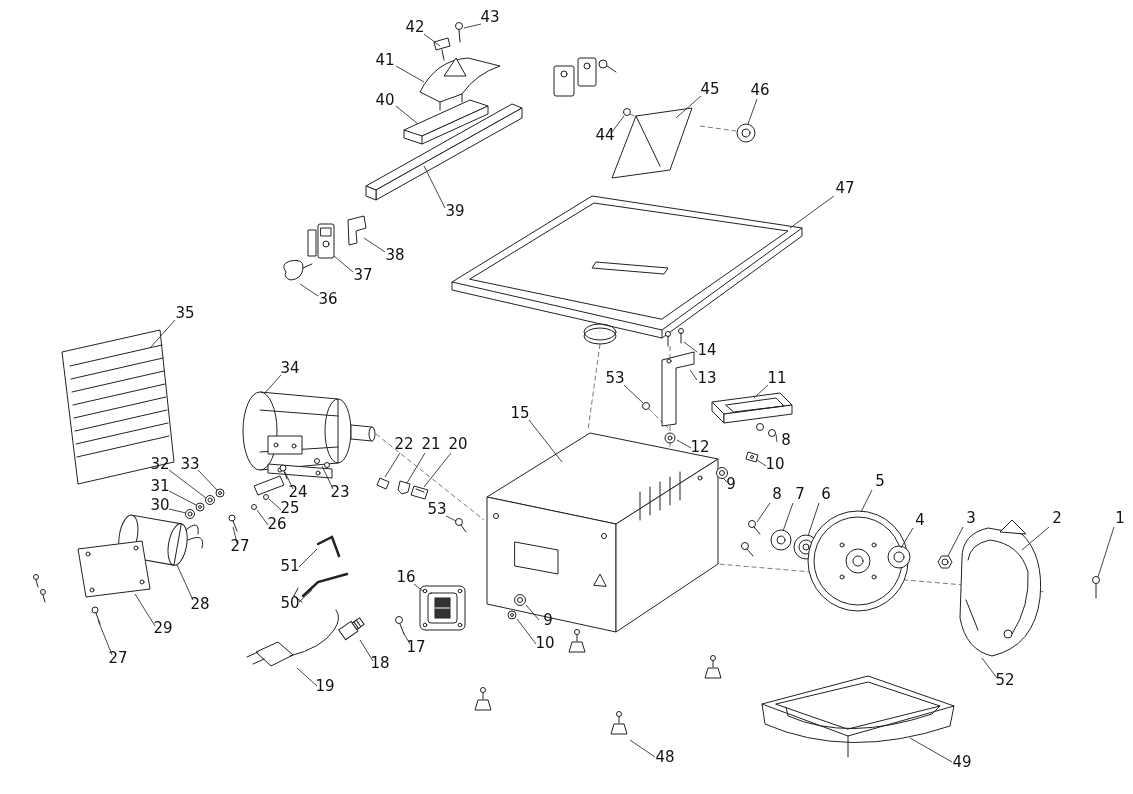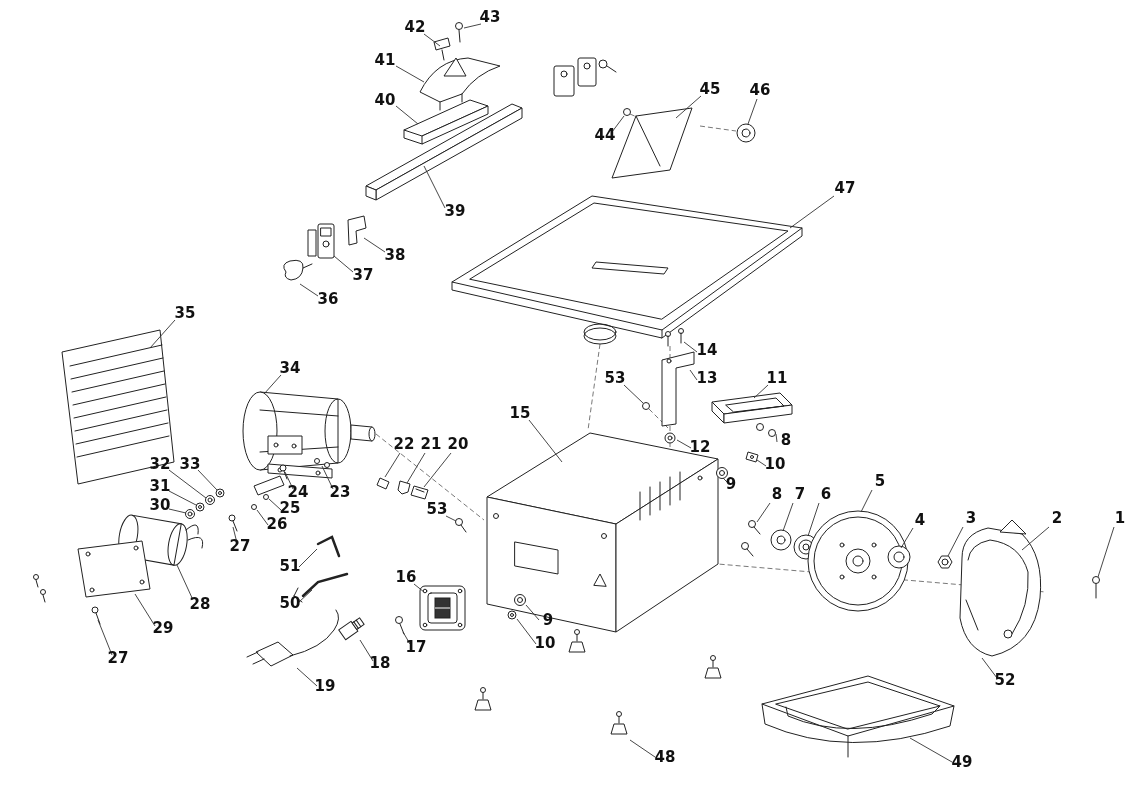--- a/index.html
+++ b/index.html
@@ -1,17 +1,17 @@
 <!DOCTYPE html>
 <html><head>
 <meta charset="utf-8">
 <style>
   html,body{margin:0;padding:0;background:#ffffff;}
   body{width:1133px;height:794px;overflow:hidden;font-family:"DejaVu Sans",sans-serif;}
-  #stage{width:1133px;height:794px;position:relative;background:#fff;font-weight:bold;}
+  #stage{width:1133px;height:794px;position:relative;background:#fff;}
   svg{display:block;}
   .ln{stroke:#222;stroke-width:1;fill:none;stroke-linejoin:round;stroke-linecap:round;}
   .fw{stroke:#222;stroke-width:1;fill:#ffffff;stroke-linejoin:round;}
   .dash{stroke:#555;stroke-width:0.8;fill:none;stroke-dasharray:5 3;}
   .thick{stroke:#222;stroke-width:2.5;fill:none;stroke-linecap:round;}
   .leader{stroke:#333;stroke-width:0.9;fill:none;}
   .callout{font-family:"DejaVu Sans",sans-serif;font-size:15px;fill:#111;text-anchor:middle;}
 </style>
 </head>
 <body>

